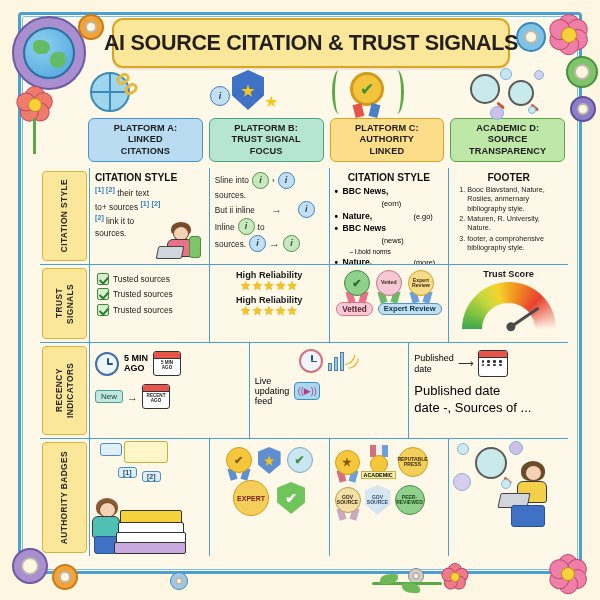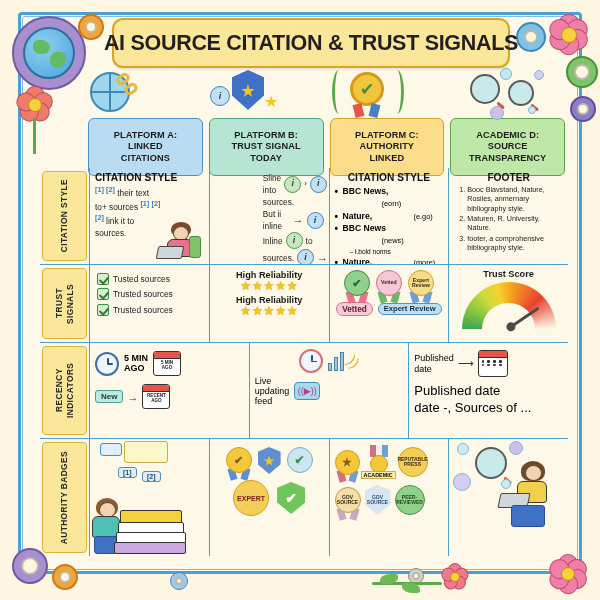--- a/index.html
+++ b/index.html
@@ -61,21 +61,21 @@
   .header-icons{
     position:absolute; left:60px; top:66px; width:500px; height:52px;
     z-index:5;
   }
 
   
   .grid{
     position:absolute; left:40px; top:118px; width:528px; height:458px;
     z-index:4;
   }
-  .col-head-row{ position:absolute; left:0; top:0; width:100%; height:58px; display:flex; }
+  .col-head-row{ position:absolute; left:0; top:0; width:100%; height:44px; display:flex; }
   .rowlabel-spacer{ width:45px; flex:none; }
   .col-head{
     flex:1; margin:0 3px; border-radius:6px;
     border:1.6px solid #3a7fb5;
     display:flex; align-items:center; justify-content:center; text-align:center;
     font-size:9.2px; font-weight:bold; color:#1b1b1b; line-height:1.22;
     padding:2px 3px; letter-spacing:.1px;
   }
   .ch-a{ background:#b9dcf2; border-color:#4a93c8; }
   .ch-b{ background:#b6e6d3; border-color:#47a583; }
@@ -200,21 +200,21 @@
     width:28px; height:25px; border:1.6px solid #333; border-radius:3px;
     background:#fff; position:relative; flex:none; overflow:hidden;
   }
   .cal .top{ height:7px; background:#e8534a; border-bottom:1.3px solid #333; }
   .cal .txt{ font-size:4.6px; font-weight:bold; text-align:center; padding-top:2px; line-height:1.06; color:#222; }
   .cal .dots{ display:grid; grid-template-columns:repeat(4,1fr); gap:1.3px; padding:2px 3px; }
   .cal .dots i{ width:2.6px; height:2.6px; background:#333; border-radius:1px; display:block; }
 
   .pill-new{
     background:#bfe8e0; border:1.5px solid #49a08f; border-radius:3px;
-    font-size:8px; font-weight:bold; padding:1px 5px; color:#13443c;
+    font-size:8px; font-weight:normal; padding:1px 5px; color:#13443c;
   }
   .hl{ background:#fbf0a8; padding:0 2px; font-size:7px; font-weight:bold; }
   .arrow{ font-size:11px; color:#333; }
 
   .infobub{
     width:17px; height:17px; border-radius:50%; flex:none;
     display:flex; align-items:center; justify-content:center;
     font-size:9px; font-weight:bold; font-style:italic;
     border:1.6px solid; position:relative;
   }
@@ -393,21 +393,21 @@
       <div>
         <div>PLATFORM A:</div>
         <div>LINKED</div>
         <div>CITATIONS</div>
       </div>
     </div>
     <div class="col-head ch-b">
       <div>
         <div>PLATFORM B:</div>
         <div>TRUST SIGNAL</div>
-        <div>TODAY</div>
+        <div>FOCUS</div>
       </div>
     </div>
     <div class="col-head ch-c">
       <div>
         <div>PLATFORM C:</div>
         <div>AUTHORITY</div>
         <div>LINKED</div>
       </div>
     </div>
     <div class="col-head ch-d">
@@ -443,29 +443,29 @@
         <div class="person" style="right:2px;bottom:0;width:52px;height:44px;">
           <div class="hair" style="left:16px;top:2px;width:20px;height:14px;background:#7b4a2a;"></div>
           <div class="head" style="left:18px;top:6px;width:16px;height:15px;background:#f6d2b4;"></div>
           <div class="body-sh" style="left:12px;top:19px;width:26px;height:18px;background:#e8728a;"></div>
           <div class="laptop" style="left:2px;top:26px;width:26px;height:13px;transform:skewX(-12deg);"></div>
           <div style="position:absolute;left:34px;top:16px;width:12px;height:22px;background:#7fc46a;border:1.3px solid #4a8f3c;border-radius:3px;"></div>
         </div>
       </div>
 
       <div class="cell">
-        <div class="body-txt" style="line-height:1.45;margin-left:48px;">
+        <div class="body-txt" style="line-height:1.45;">
           <div class="flex ac" style="gap:3px;">
             <span>Sline into</span>
             <span class="infobub ib-green">i</span>
             <span style="font-size:8px;">›</span>
             <span class="infobub ib-blue">i</span>
           </div>
           <div>sources.</div>
-          <div class="flex ac" style="gap:3px;">
+          <div class="flex ac" style="gap:16px;">
             <span>But ii inline</span>
             <span class="arrow">→</span>
             <span class="infobub ib-blue">i</span>
           </div>
           <div class="flex ac" style="gap:3px;">
             <span>Inline</span>
             <span class="infobub ib-green">i</span>
             <span>to</span>
           </div>
           <div class="flex ac" style="gap:3px;">

